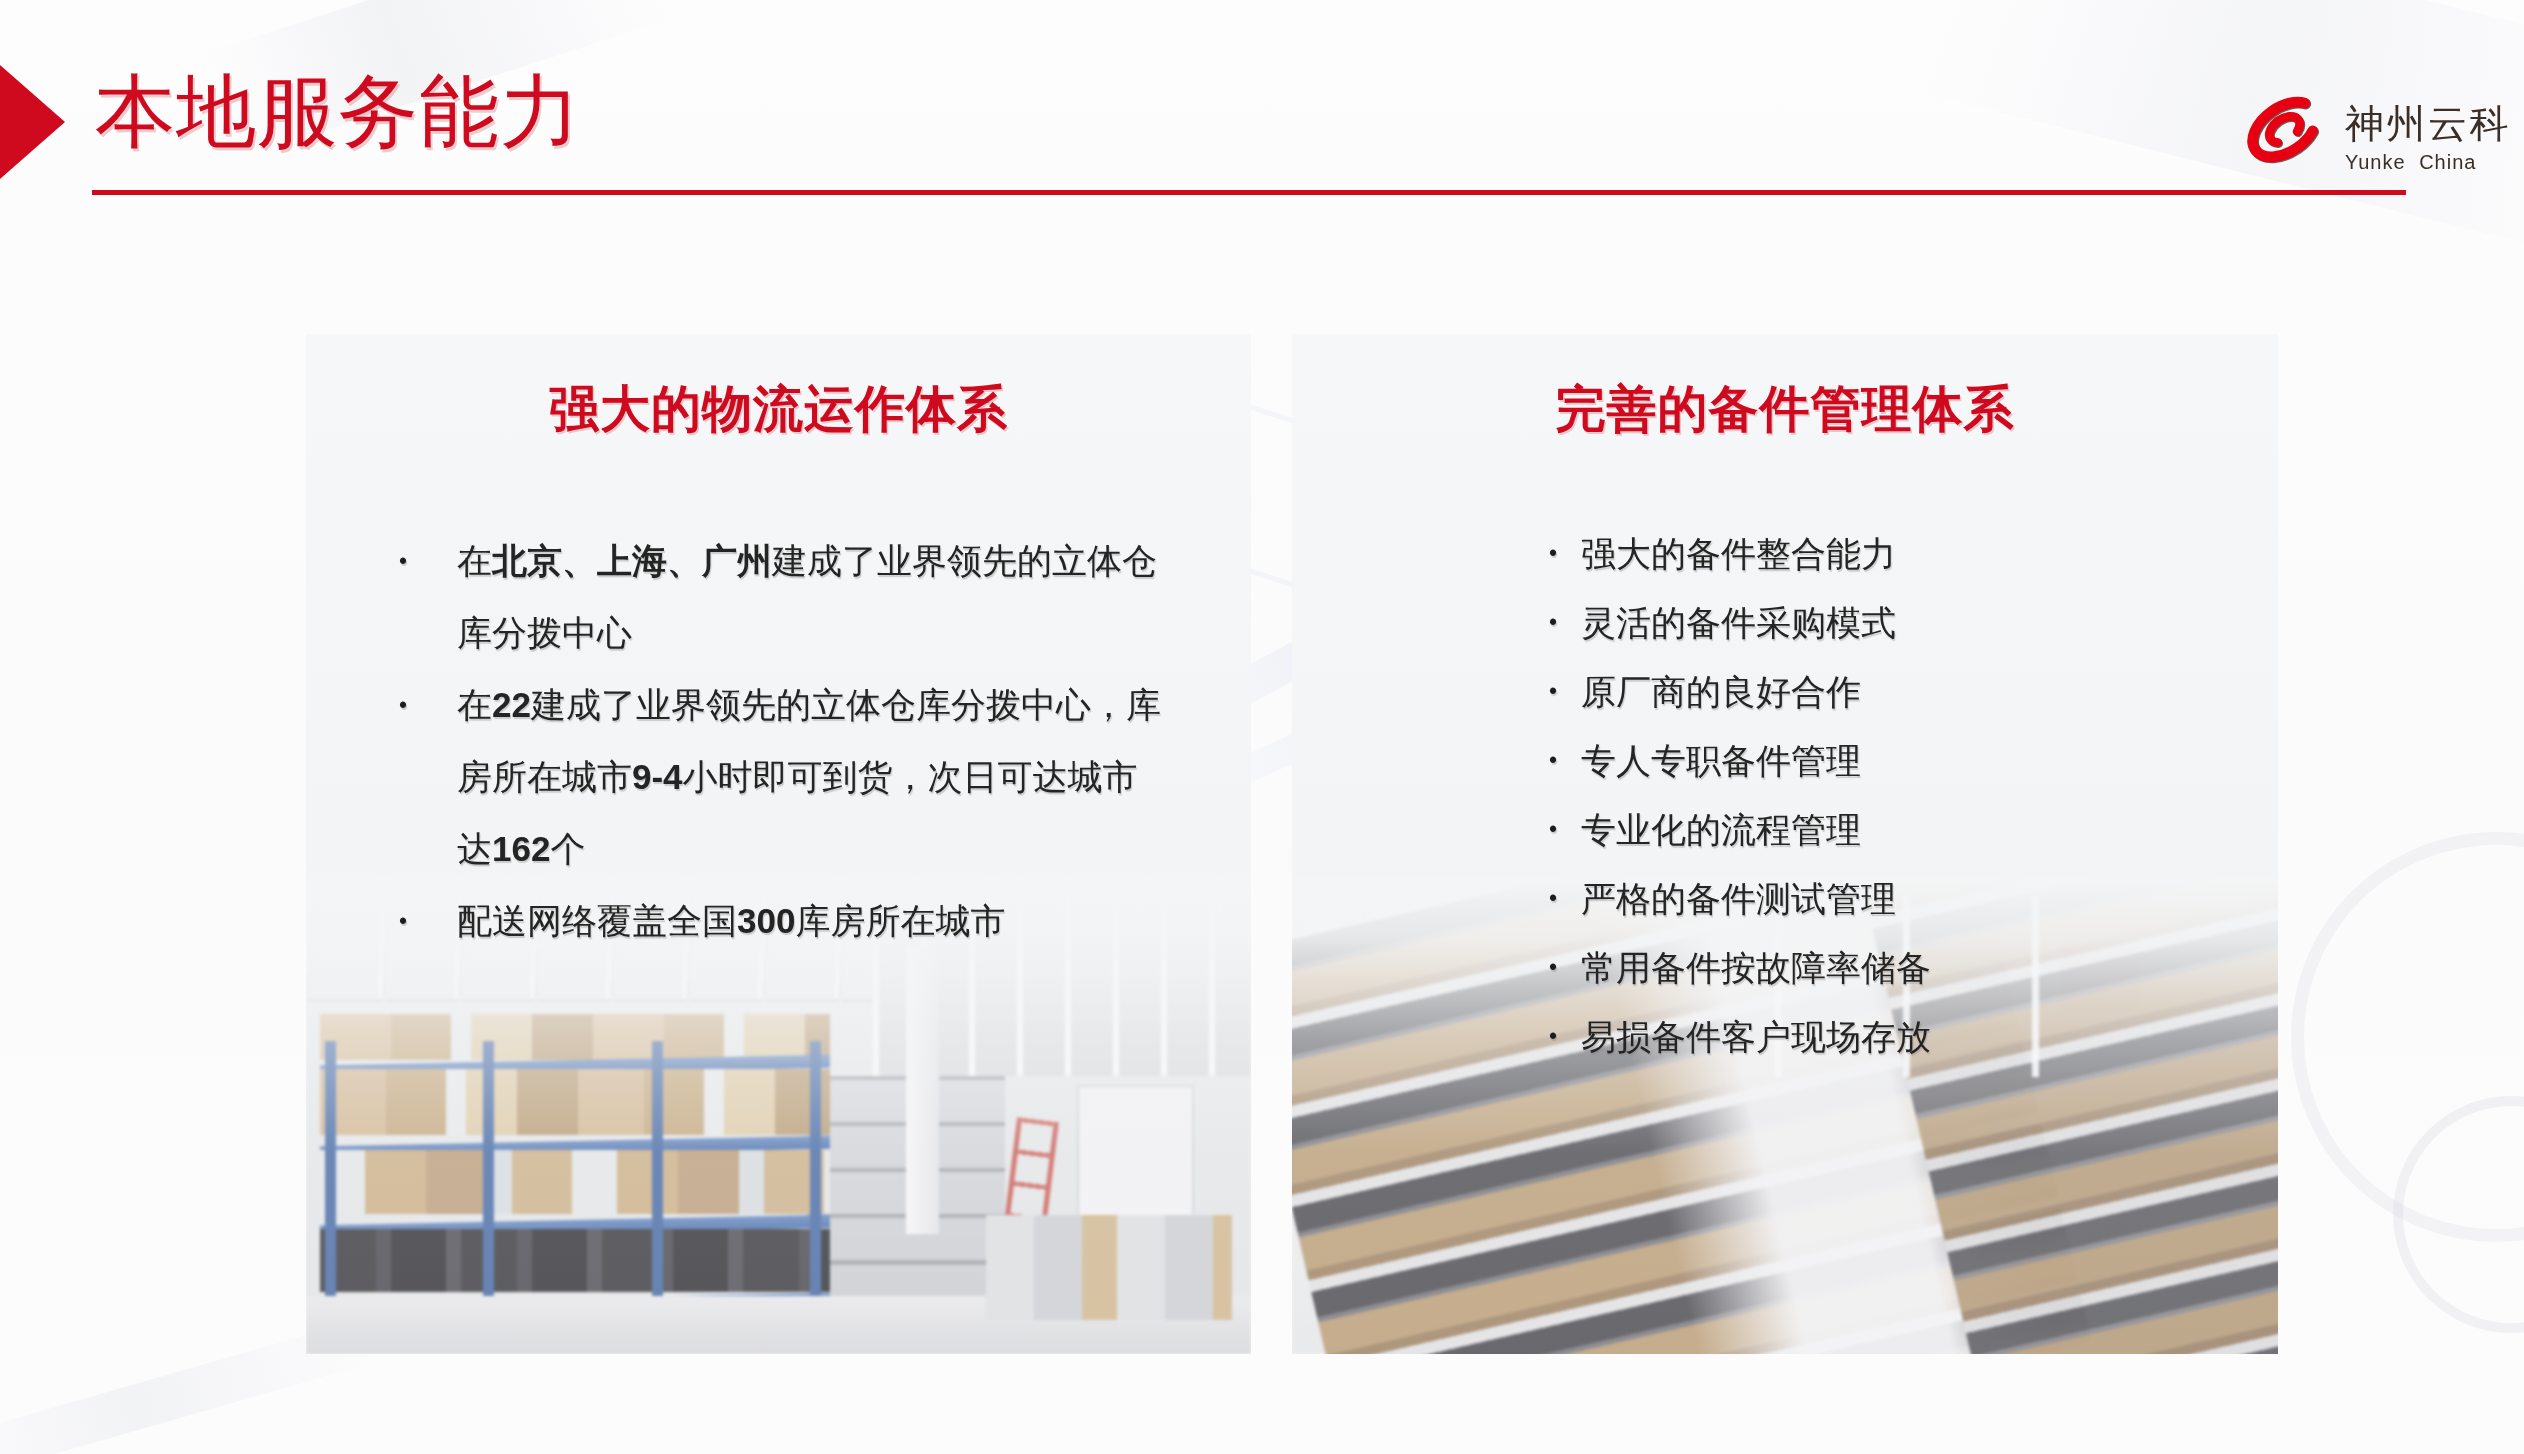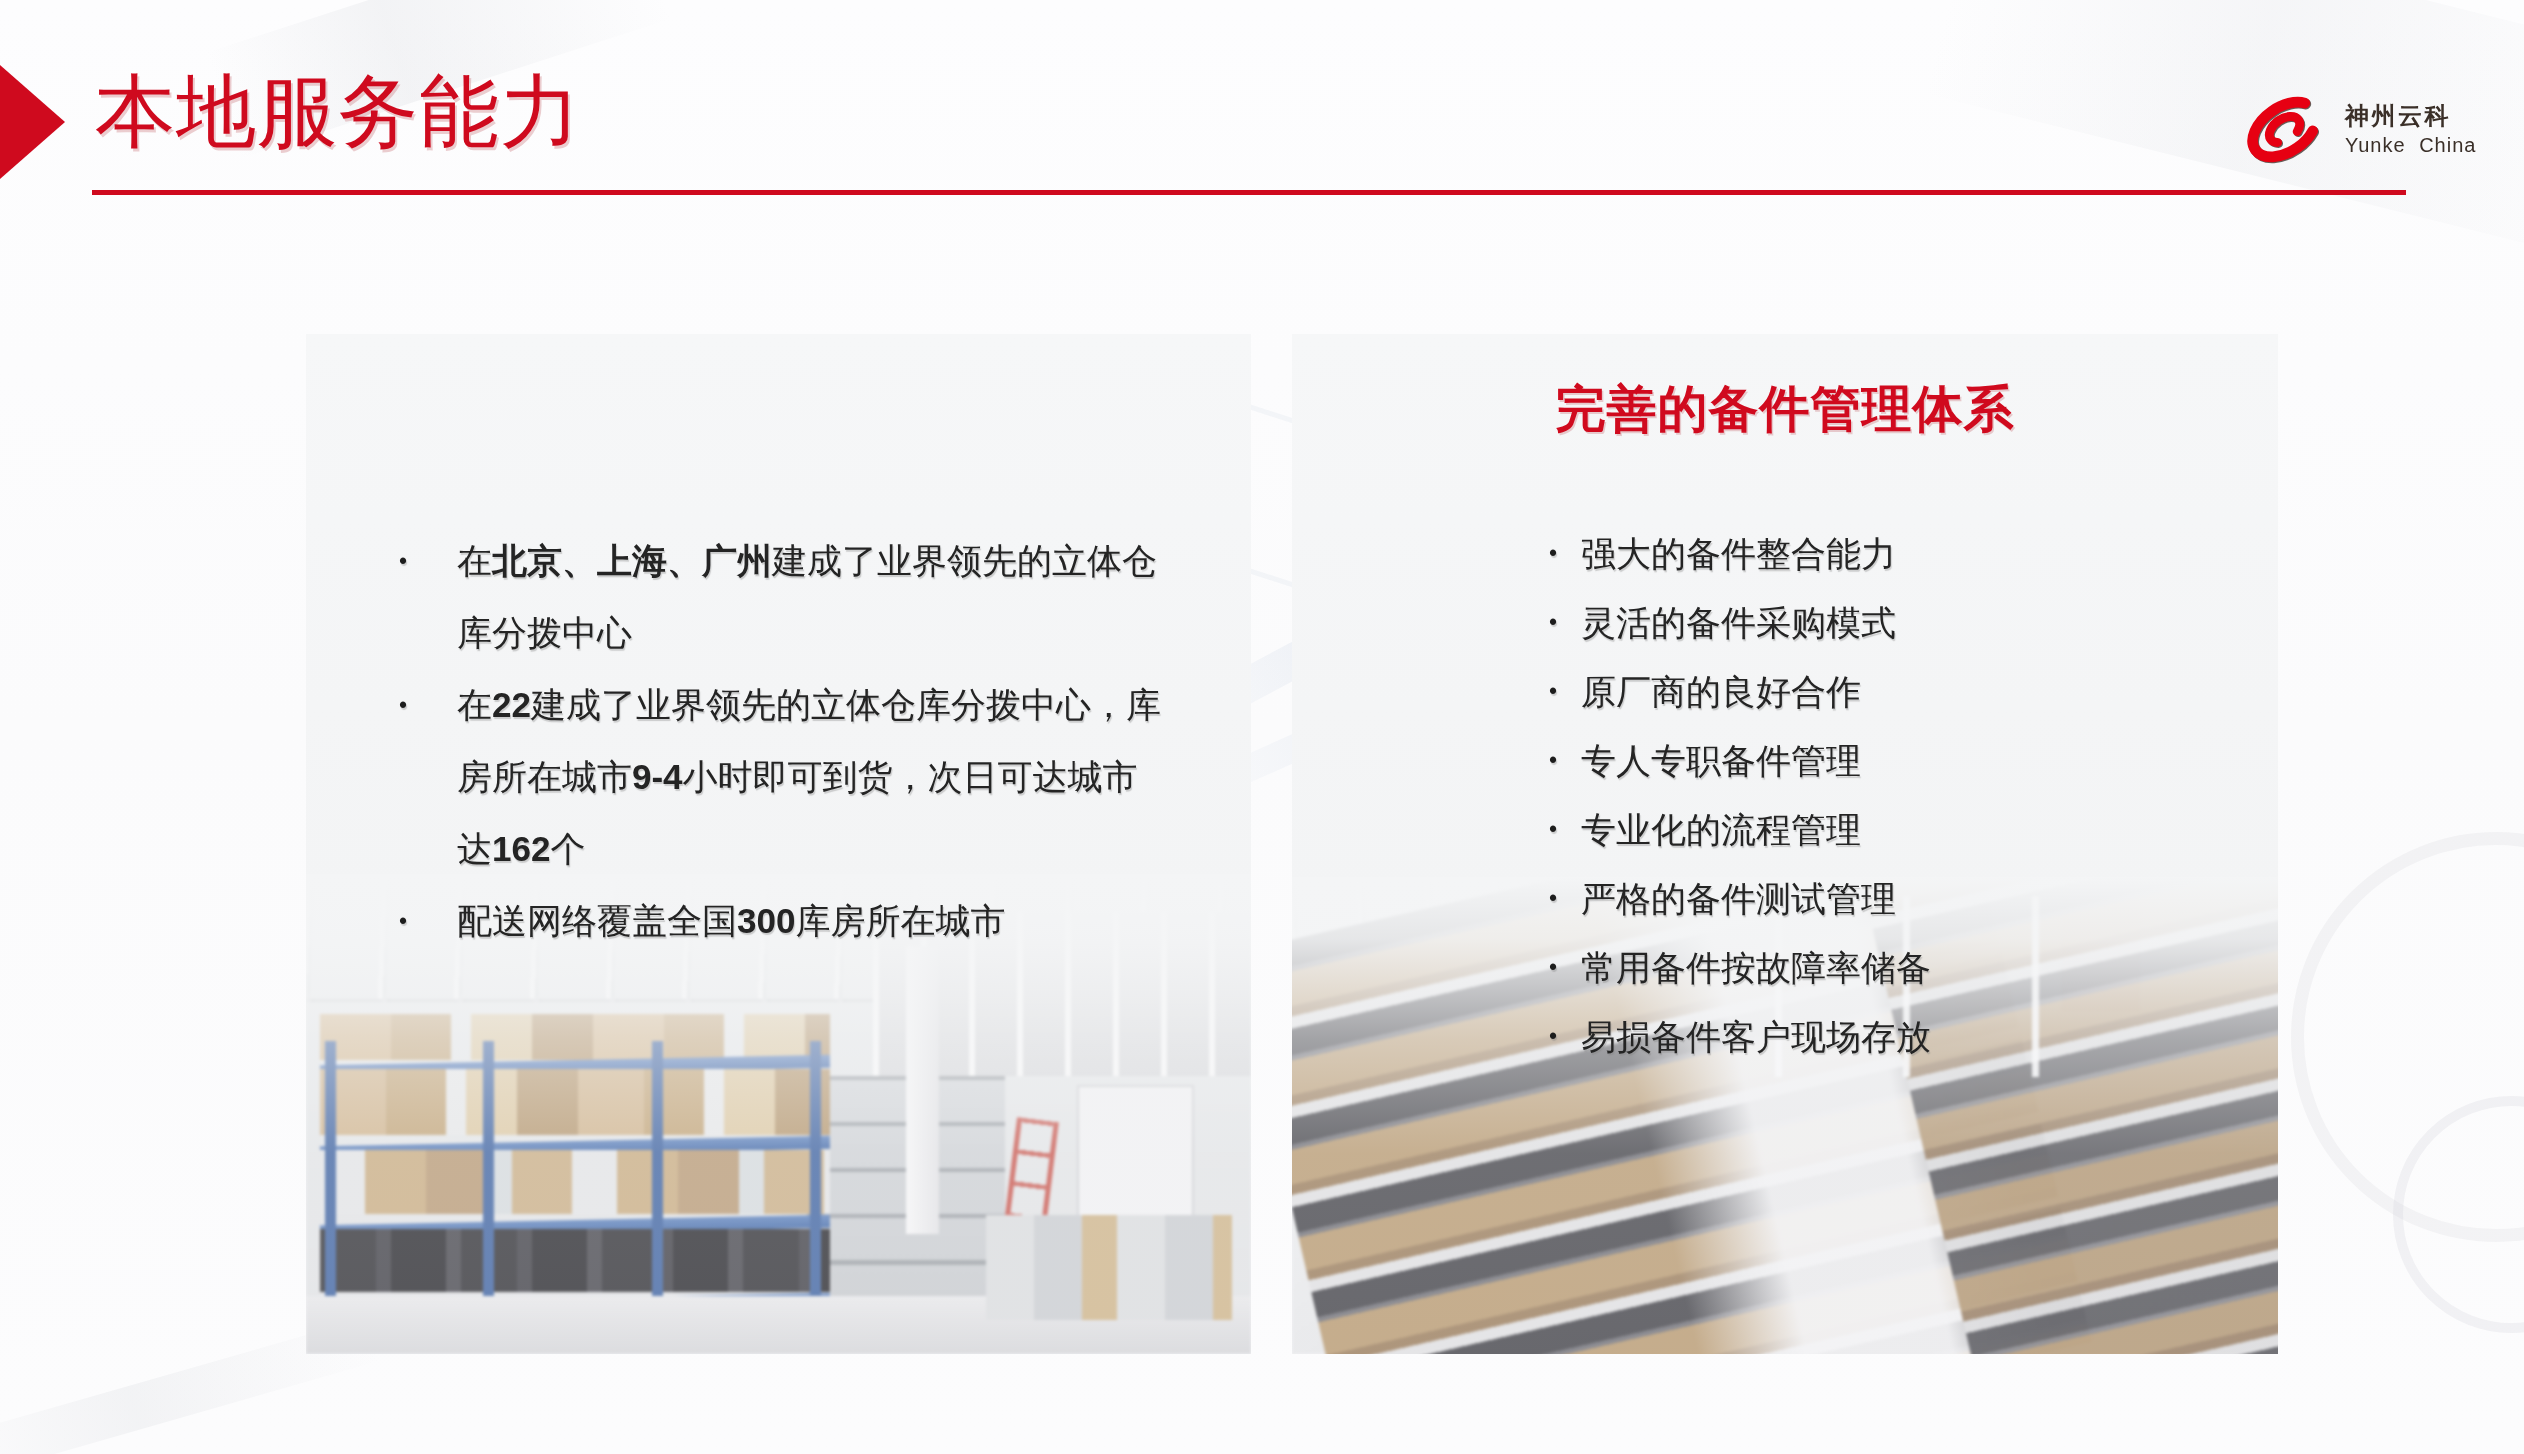--- a/index.html
+++ b/index.html
@@ -32,21 +32,21 @@
     border-left:65px solid #cf0a1e;}
   .page-title{position:absolute;left:95px;top:64px;margin:0;
     font-size:80px;font-weight:400;color:#cf0a1e;letter-spacing:1px;line-height:1.2;
     text-shadow:2px 2.5px 0.5px rgba(205,125,132,0.38);}
   .title-underline{position:absolute;left:92px;top:190px;width:2314px;height:4.5px;background:#cf0a1e;}
 
   
   .logo{position:absolute;left:2231px;top:85px;display:flex;align-items:flex-start;}
   .logo-mark{width:107px;height:89px;filter:drop-shadow(1.5px 1.5px 0 rgba(55,42,35,0.75));}
   .logo-text{margin-left:7px;margin-top:17px;}
-  .logo-zh{font-size:24px;font-weight:700;letter-spacing:2.5px;color:#3a2f28;line-height:1.15;}
+  .logo-zh{font-size:39px;font-weight:400;letter-spacing:2.5px;color:#3a2f28;line-height:1.15;}
   .logo-en{font-size:20px;font-weight:400;letter-spacing:1px;color:#3a2f28;line-height:1.1;margin-top:4px;word-spacing:7px;}
 
   
   .panel{position:absolute;top:334px;height:1020px;overflow:hidden;
     background:linear-gradient(180deg,#f6f7f8 0%,#f3f4f5 55%,#f0f1f3 100%);}
   .panel-left{left:306px;width:945px;}
   .panel-right{left:1292px;width:986px;}
   .panel-header{position:relative;z-index:3;margin:42px 0 0 0;text-align:center;
     font-size:50px;font-weight:700;color:#d00a1e;letter-spacing:1px;
     text-shadow:1.5px 2px 0.5px rgba(205,125,132,0.38);}
@@ -142,20 +142,21 @@
         <ellipse cx="50" cy="50" rx="19" ry="12" stroke-width="10" stroke-dasharray="76 26" stroke-dashoffset="-40"></ellipse>
       </g>
     </svg>
     <div class="logo-text">
       <div class="logo-zh">神州云科</div>
       <div class="logo-en">Yunke China</div>
     </div>
   </div>
 
   <section class="panel panel-left">
+    <h2 class="panel-header">强大的物流运作体系</h2>
 
     <div class="photo photo-left">
       <div class="scene">
         <div class="ph lwall"></div>
         <div class="ph lceil"></div>
         <div class="ph lmezz"></div>
         <div class="ph ldoor"></div>
         <div class="ph lmidrack"></div>
         <div class="ph lpillar"></div>
         <div class="ph lrack">

